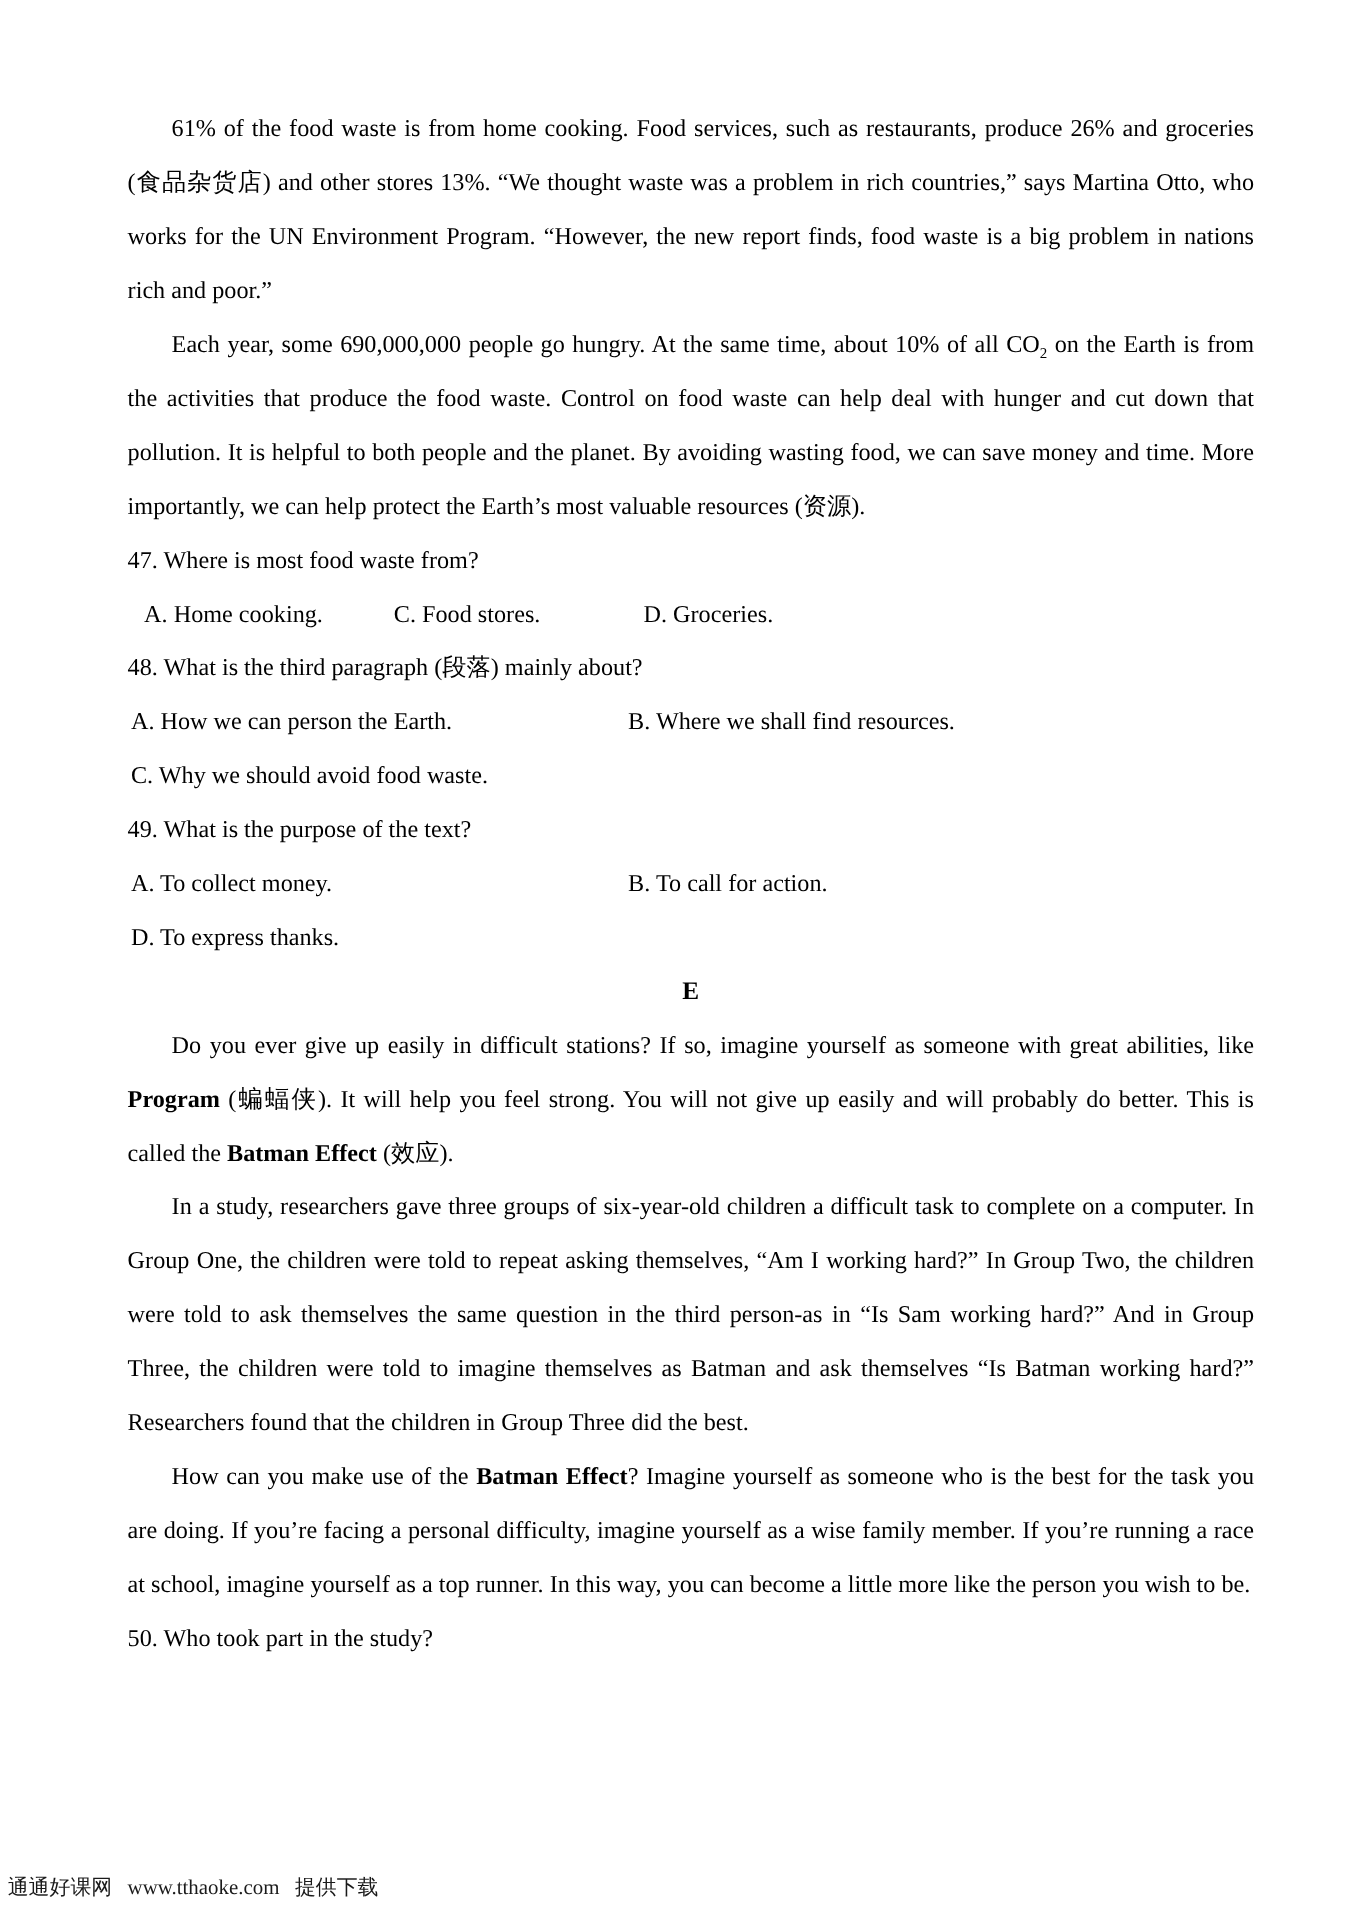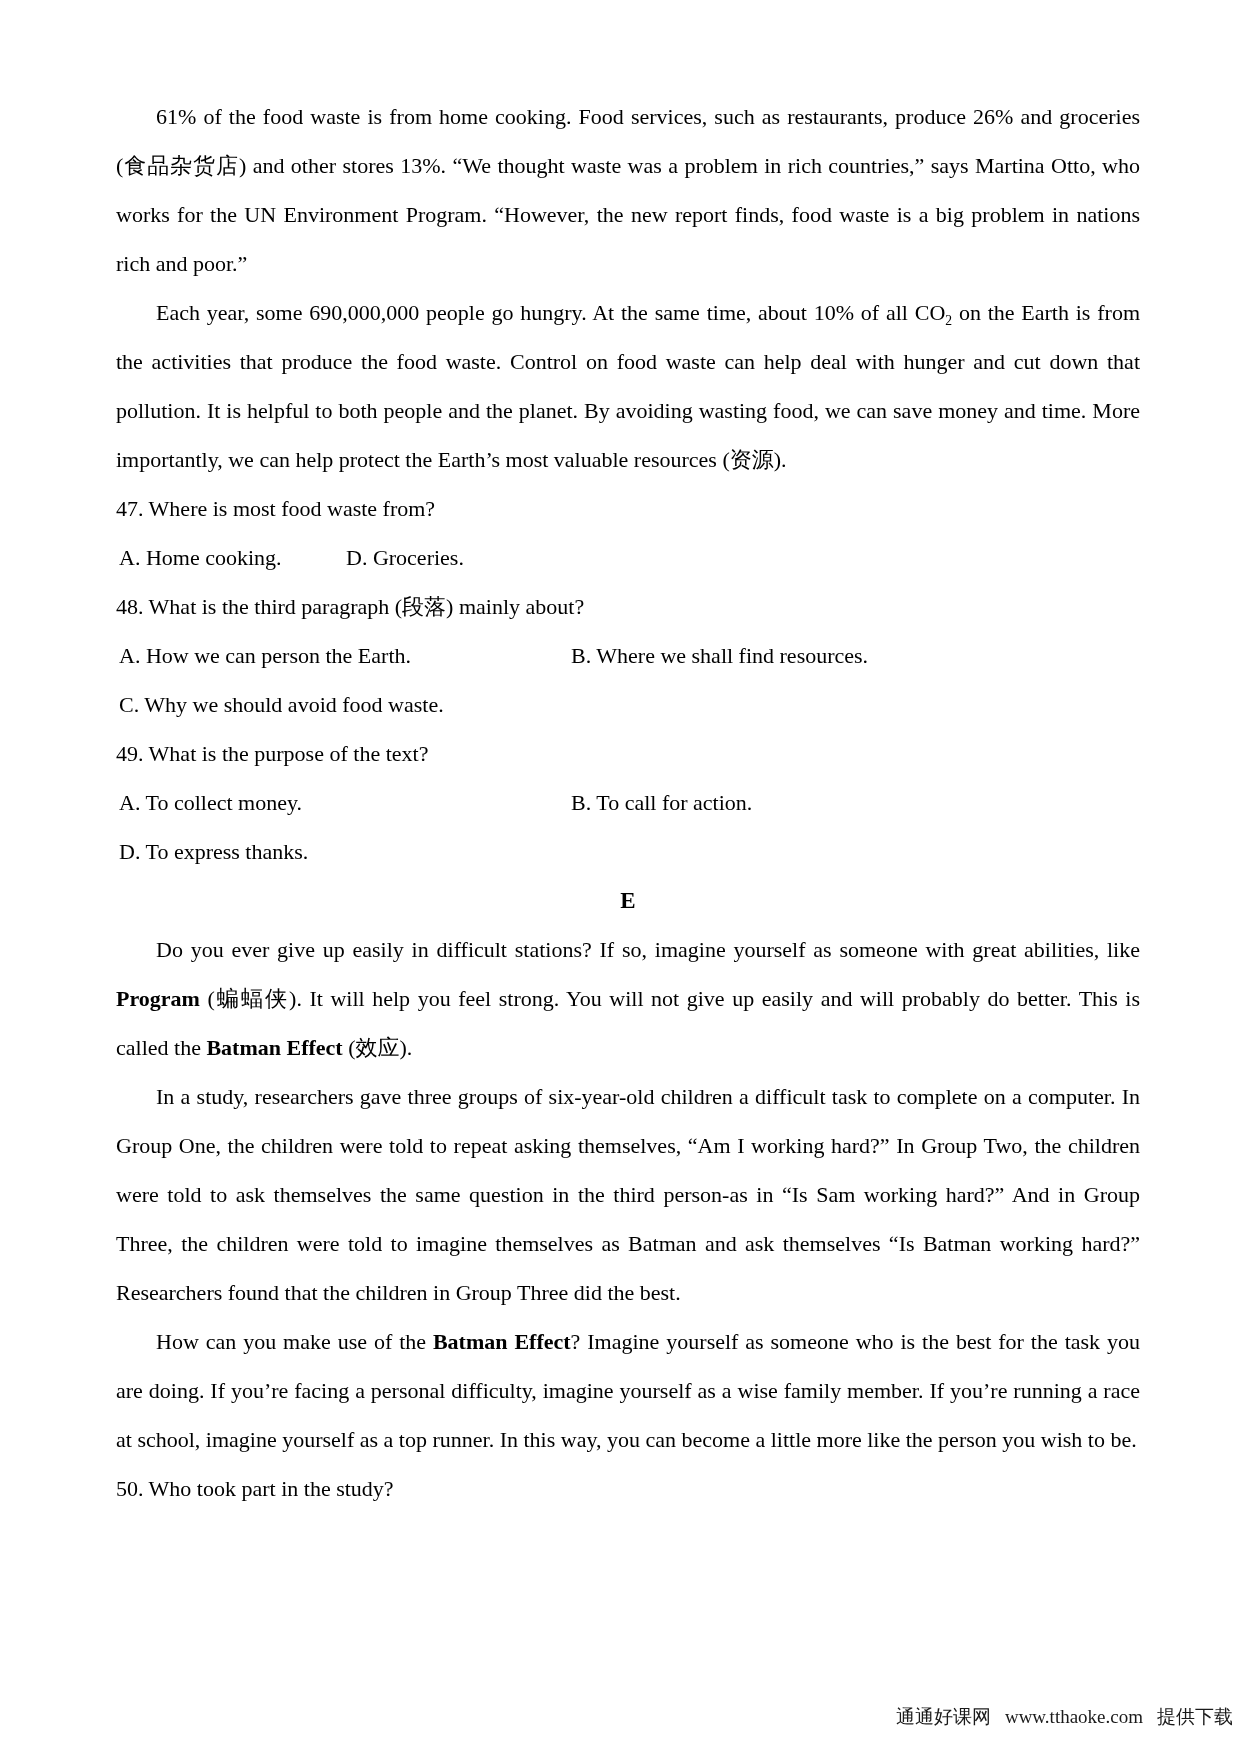--- a/index.html
+++ b/index.html
@@ -30,20 +30,21 @@
     text-align: justify;
   }
   p.qline {
     margin: 0;
     text-indent: 0;
   }
   .opt-row-4 {
     display: grid;
     grid-template-columns: 227px 227px 227px 1fr;
     padding-left: 3px;
+    margin-left: 12px;
   }
   .opt-row-2 {
     display: grid;
     grid-template-columns: 452px 1fr;
     padding-left: 3px;
   }
   .opt-cell {
     white-space: nowrap;
   }
   .e-heading {
@@ -58,21 +59,21 @@
   }
   sub.chem-sub {
     font-size: 0.62em;
     line-height: 0;
   }
   .footer {
     position: absolute;
     top: 1702px;
     left: 0;
     width: 100%;
-    text-align: right;
+    text-align: left;
     font-size: 19px;
     line-height: 30px;
     color: #1a1a1a;
   }
   .footer span {
     margin: 0 7px;
   }
 </style>
 </head>
 <body>
@@ -81,20 +82,21 @@
   <div class="content">
 
     <p class="para"><span>61% of the food waste is from home cooking. Food services, such as restaurants, produce 26% and groceries (食品杂货店) and other stores 13%. “We thought waste was a problem in rich countries,” says Martina Otto, who works for the UN Environment Program. “However, the new report finds, food waste is a big problem in nations rich and poor.”</span></p>
 
     <p class="para"><span>Each year, some 690,000,000 people go hungry. At the same time, about 10% of all CO</span><sub class="chem-sub">2</sub><span> on the Earth is from the activities that produce the food waste. Control on food waste can help deal with hunger and cut down that pollution. It is helpful to both people and the planet. By avoiding wasting food, we can save money and time. More importantly, we can help protect the Earth’s most valuable resources (资源).</span></p>
 
 
     <p class="qline">47. Where is most food waste from?</p>
     <div class="opt-row-4">
       <span class="opt-cell">A. Home cooking.</span>
+      <span class="opt-cell">C. Food stores.</span>
       <span class="opt-cell">D. Groceries.</span>
     </div>
 
     <p class="qline">48. What is the third paragraph (段落) mainly about?</p>
     <div class="opt-row-2">
       <span class="opt-cell">A. How we can person the Earth.</span>
       <span class="opt-cell">B. Where we shall find resources.</span>
     </div>
     <div class="opt-row-2">
       <span class="opt-cell">C. Why we should avoid food waste.</span>

